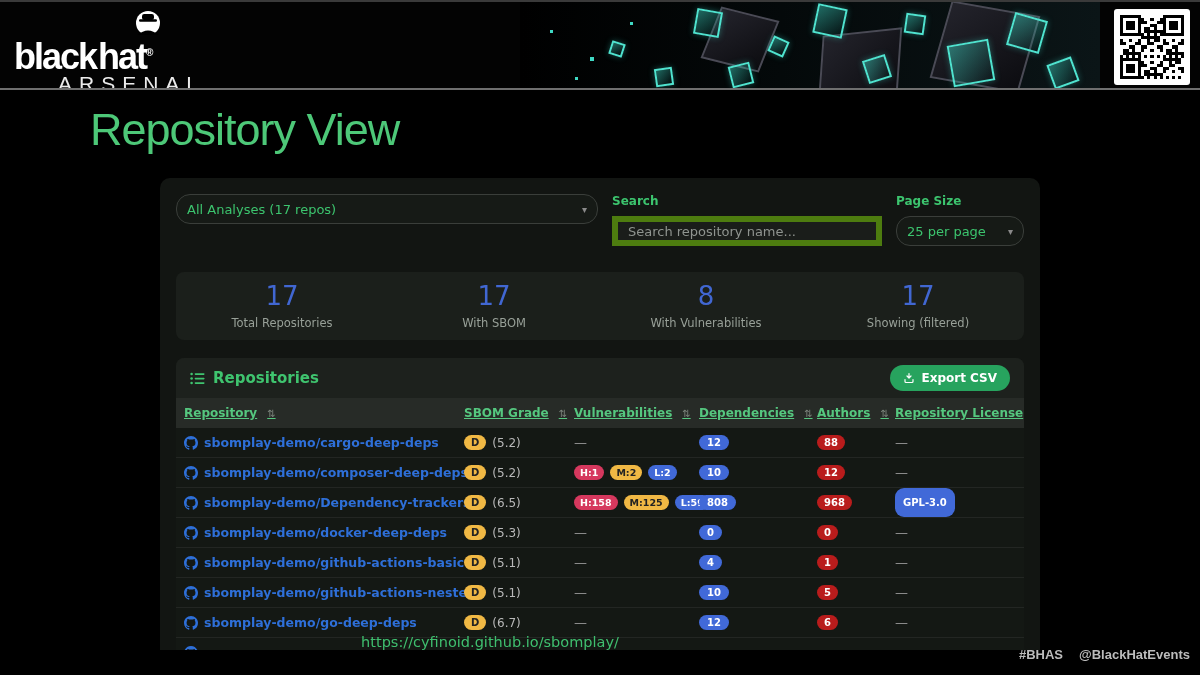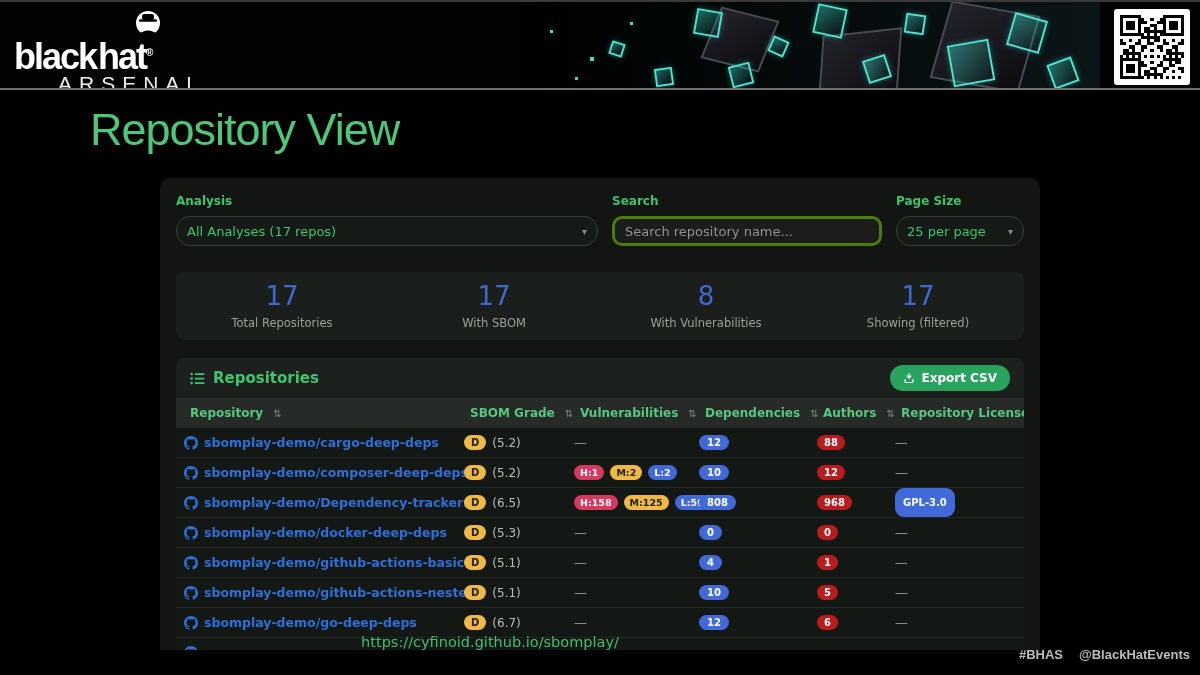--- a/index.html
+++ b/index.html
@@ -25,41 +25,41 @@
 
   
   .panel { position:absolute; left:160px; top:178px; width:880px; height:472px; background:#121512; border-radius:10px 10px 0 0; padding:16px; }
 
   .filter-row { display:flex; gap:14px; }
   .fgroup label { display:block; font-size:12px; font-weight:bold; color:#3cc46e; margin-bottom:8px; }
   .fcontrol { height:30px; background:#161a16; border:1px solid #3a3e3a; border-radius:14px; display:flex; align-items:center; padding:0 10px; font-size:13px; }
   .fg-analysis { flex:1; }
   .fg-analysis .fcontrol { color:#3cc46e; justify-content:space-between; }
   .fg-search { width:270px; }
-  .fg-search input { width:100%; height:30px; background:#1a1d1a; border:3px solid #4d7c0f; border-radius:10px; padding:0 10px; font-size:13px; color:#cfcfcf; font-family:"DejaVu Sans",sans-serif; }
+  .fg-search input { width:100%; height:30px; background:#1a1d1a; border:6px solid #4d7c0f; border-radius:0; padding:0 10px; font-size:13px; color:#cfcfcf; font-family:"DejaVu Sans",sans-serif; }
   .fg-search input::placeholder { color:#8f948f; }
   .fg-size { width:128px; }
   .fg-size .fcontrol { color:#3cc46e; justify-content:space-between; }
   .chev { color:#8a8a8a; font-size:10px; margin-left:6px; }
 
   
   .stats-card { margin-top:26px; height:68px; background:#1b1f1b; border-radius:8px; display:flex; align-items:center; }
   .stat { flex:1; text-align:center; }
   .stat-value { font-size:26px; color:#4167d2; font-weight:500; line-height:26px; }
   .stat-label { font-size:11.5px; color:#98a098; margin-top:7px; }
 
   
   .repo-card { margin-top:18px; height:292px; background:#171b17; border-radius:8px 8px 0 0; overflow:hidden; }
   .repo-card-header { height:40px; display:flex; align-items:center; justify-content:space-between; padding:0 14px; background:#1d211d; }
   .repo-title-wrap { display:flex; align-items:center; gap:8px; color:#3fc46f; font-size:15px; font-weight:bold; }
   .export-btn { display:flex; align-items:center; gap:6px; background:#27a35e; color:#fff; border:none; border-radius:14px; font-size:12px; font-weight:bold; padding:6px 13px; cursor:pointer; font-family:"DejaVu Sans",sans-serif; }
 
   .tgrid { display:grid; grid-template-columns:280px 110px 125px 118px 78px 1fr; align-items:center; }
   .thead { background:#272b27; height:30px; font-size:12px; font-weight:bold; color:#55c77f; }
-  .thead .cell { padding-left:14px; white-space:nowrap; }
+  .thead .cell { padding-left:8px; white-space:nowrap;text-decoration:underline; }
   .sort { color:#7d857d; font-size:10px; margin-left:4px; font-weight:normal; }
   .trow { height:30px; border-bottom:1px solid #232623; background:#141814; }
   .cell { padding-left:8px; display:flex; align-items:center; gap:6px; }
   .repo-link { display:flex; align-items:center; gap:6px; color:#2e6fd8; font-size:12.5px; font-weight:bold; text-decoration:none; white-space:nowrap; }
   .gh-icon { width:14px; height:14px; fill:#2e6fd8; flex:none; }
   .grade-badge { background:#f0b844; color:#222; font-size:10px; font-weight:bold; border-radius:9px; padding:2px 7px; }
   .grade-score { color:#b9b9b9; font-size:12px; }
   .vpill { font-size:9.5px; font-weight:bold; border-radius:9px; padding:2px 6px; white-space:nowrap; }
   .vpill.high { background:#d6385e; color:#fff; }
   .vpill.medium { background:#f0b844; color:#222; }
@@ -555,21 +555,20 @@
       </div>
   </div>
 </div>
 
 <div class="page-title">Repository View</div>
 
 <div class="panel">
 
   <div class="filter-row">
     <div class="fgroup fg-analysis">
-      <label>Analysis</label>
       <div class="fcontrol">
         <span>All Analyses (17 repos)</span>
         <span class="chev">▾</span>
       </div>
     </div>
     <div class="fgroup fg-search">
       <label>Search</label>
       <input type="text" placeholder="Search repository name..." style="">
     </div>
     <div class="fgroup fg-size">

